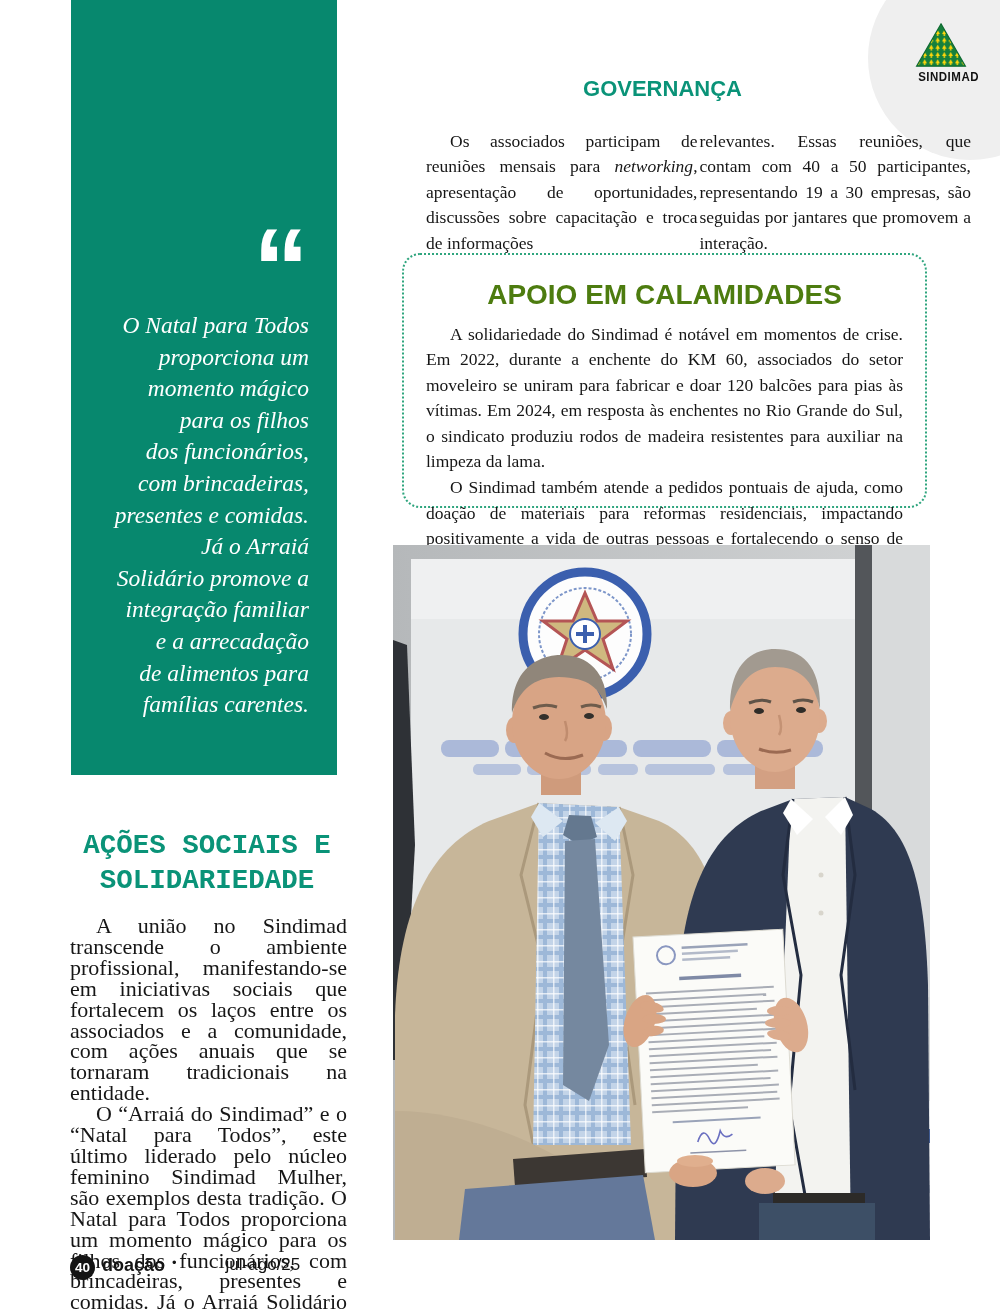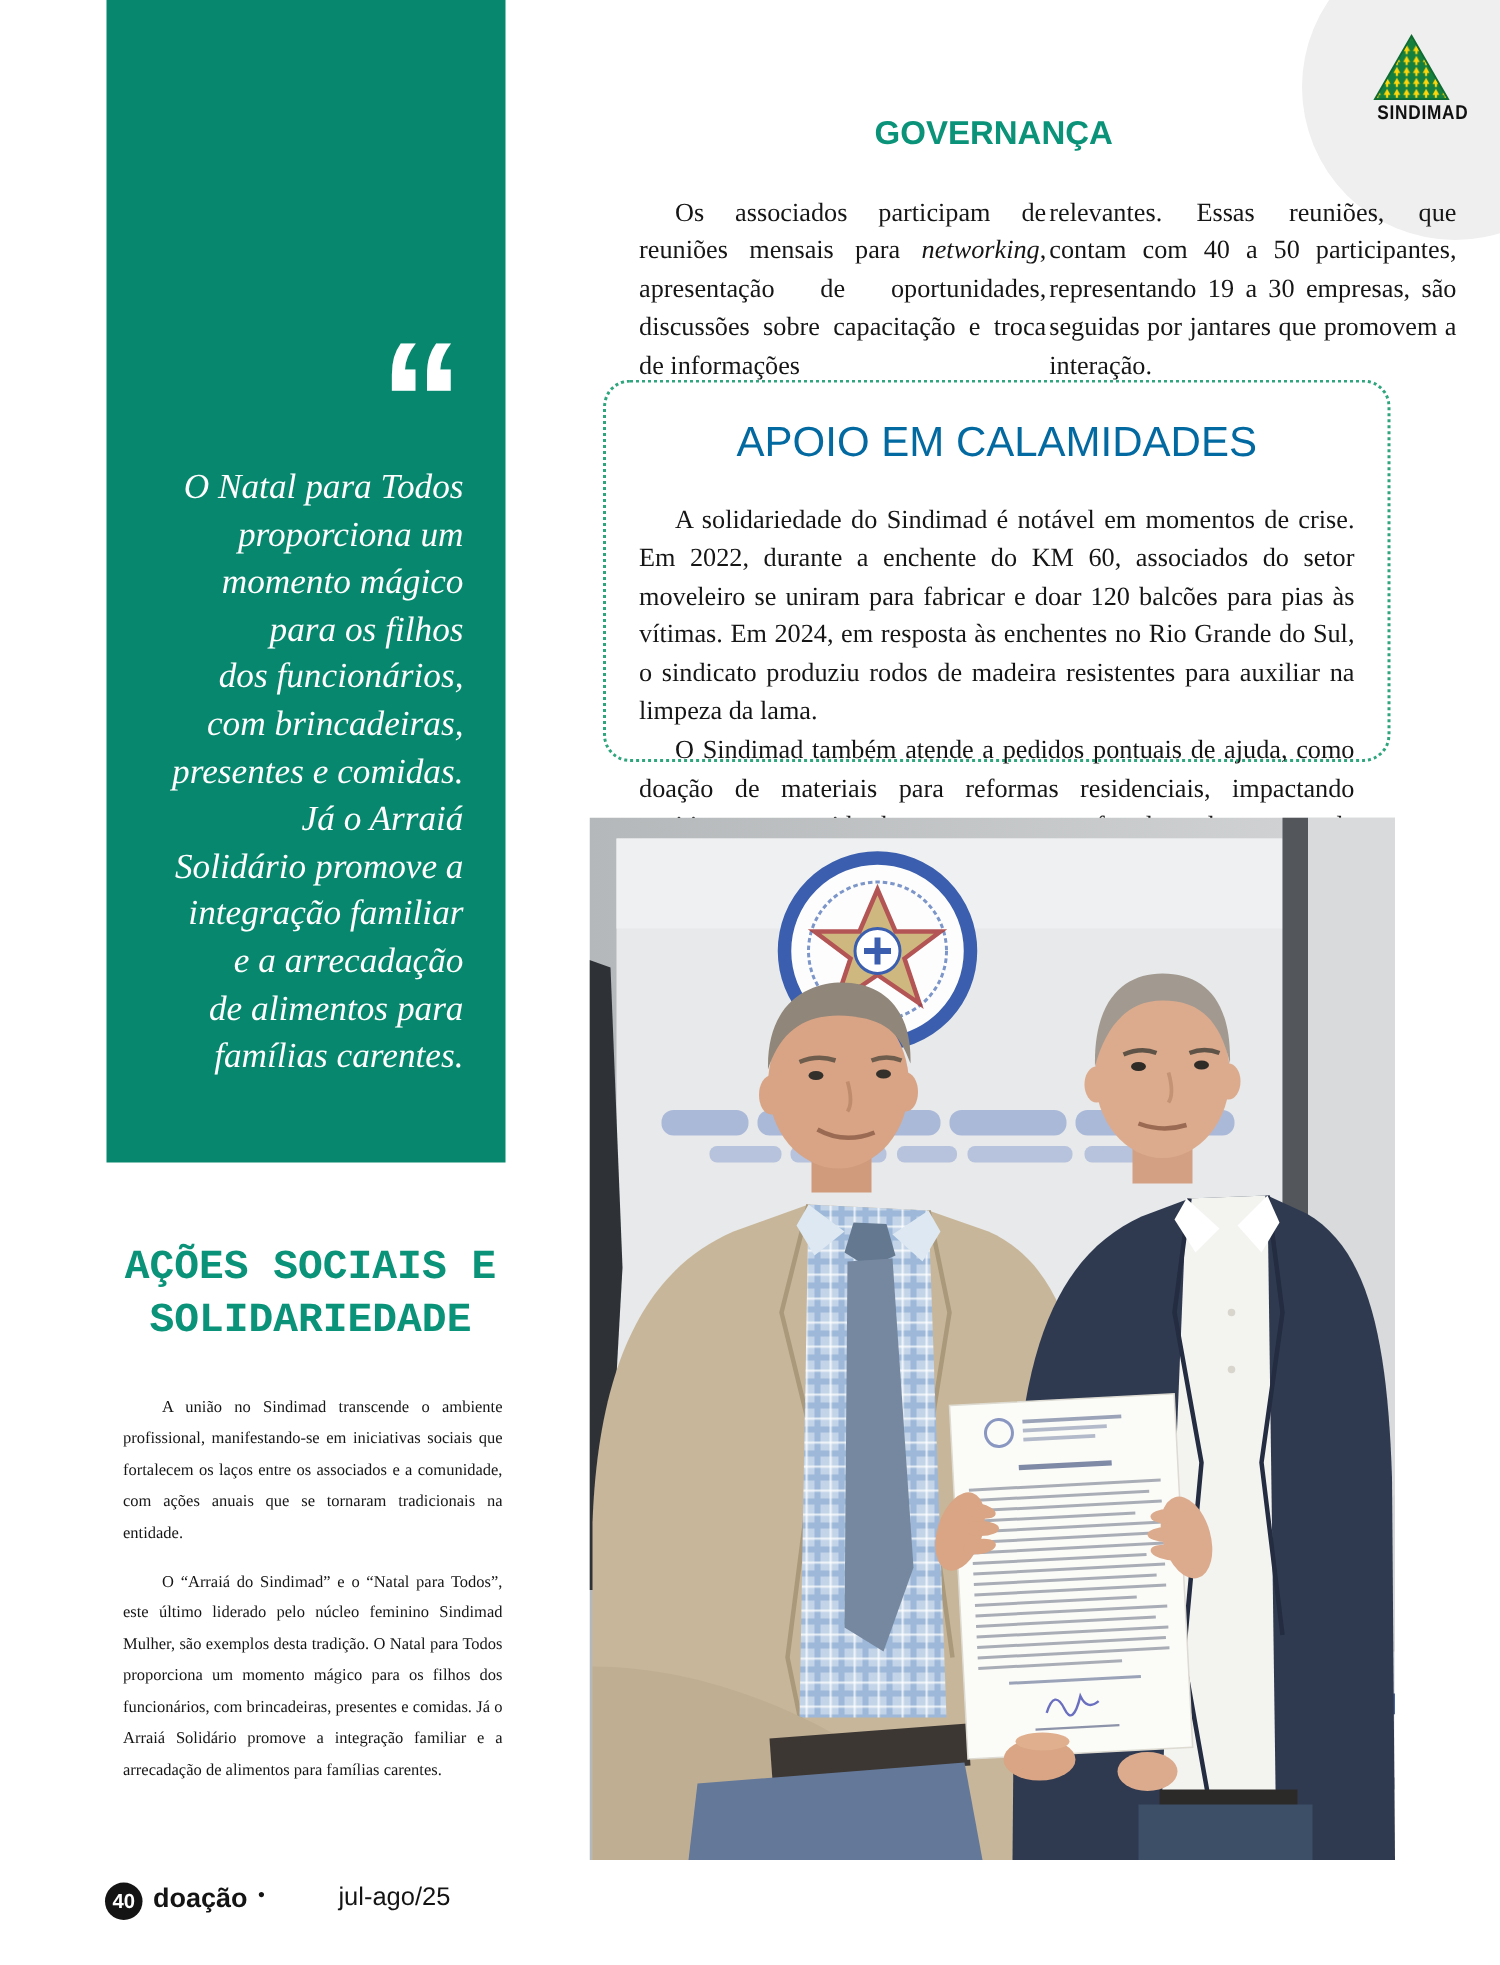--- a/index.html
+++ b/index.html
@@ -27,31 +27,31 @@
                font-family:Liberation Mono, monospace;font-weight:bold;font-size:27.5px;line-height:35px;color:#0a9378;}
 
   
   .intro{position:absolute;left:390px;top:129px;width:545px;display:flex;gap:2px;margin-left:36px;}
   .intro p{margin:0;width:50%;text-align:justify;font-size:17.5px;line-height:25.4px;hyphens:auto;}
   .intro p.first{text-indent:24px;}
 
   
   .apoio-box{position:absolute;left:402px;top:253px;width:525px;height:255px;box-sizing:border-box;
              border:2px dotted #2fa57e;border-radius:18px;}
-  .apoio-box h2{margin:24px 0 23px;text-align:center;font-family:"Liberation Sans",sans-serif;
-                font-weight:normal;font-size:28px;color:#0369a1;}
+  .apoio-box h2{margin:24px 0 11px;text-align:center;font-family:"Liberation Sans",sans-serif;
+                font-weight:bold;font-size:28px;color:#4d7c0f;}
   .apoio-box p{margin:1px 22px;text-align:justify;font-size:17.5px;line-height:25.4px;text-indent:24px;hyphens:auto;}
 
   
   .photo{position:absolute;left:393px;top:545px;width:537px;height:695px;}
   .photo svg{display:block;width:100%;height:100%;}
 
   
   .acoes-body{position:absolute;left:70px;top:916px;width:277px;}
-  .acoes-body p{margin:12px;text-align:justify;font-size:11px;line-height:20.9px;text-indent:26px;hyphens:auto;}
+  .acoes-body p{margin:0;text-align:justify;font-size:22px;line-height:20.9px;text-indent:26px;hyphens:auto;}
 
   
   .footer{position:absolute;left:70px;top:1255px;display:flex;align-items:flex-start;gap:7px;
           font-family:"Liberation Sans",sans-serif;color:#141414;}
   .pagenum{width:25px;height:25px;border-radius:50%;background:#141414;color:#fff;
            font-size:13.5px;font-weight:bold;display:flex;align-items:center;justify-content:center;}
   .mag{font-weight:bold;font-size:18px;}
   .sep{font-size:13px;}
   .issue{font-size:17px;padding-left:42px;}
 </style>

